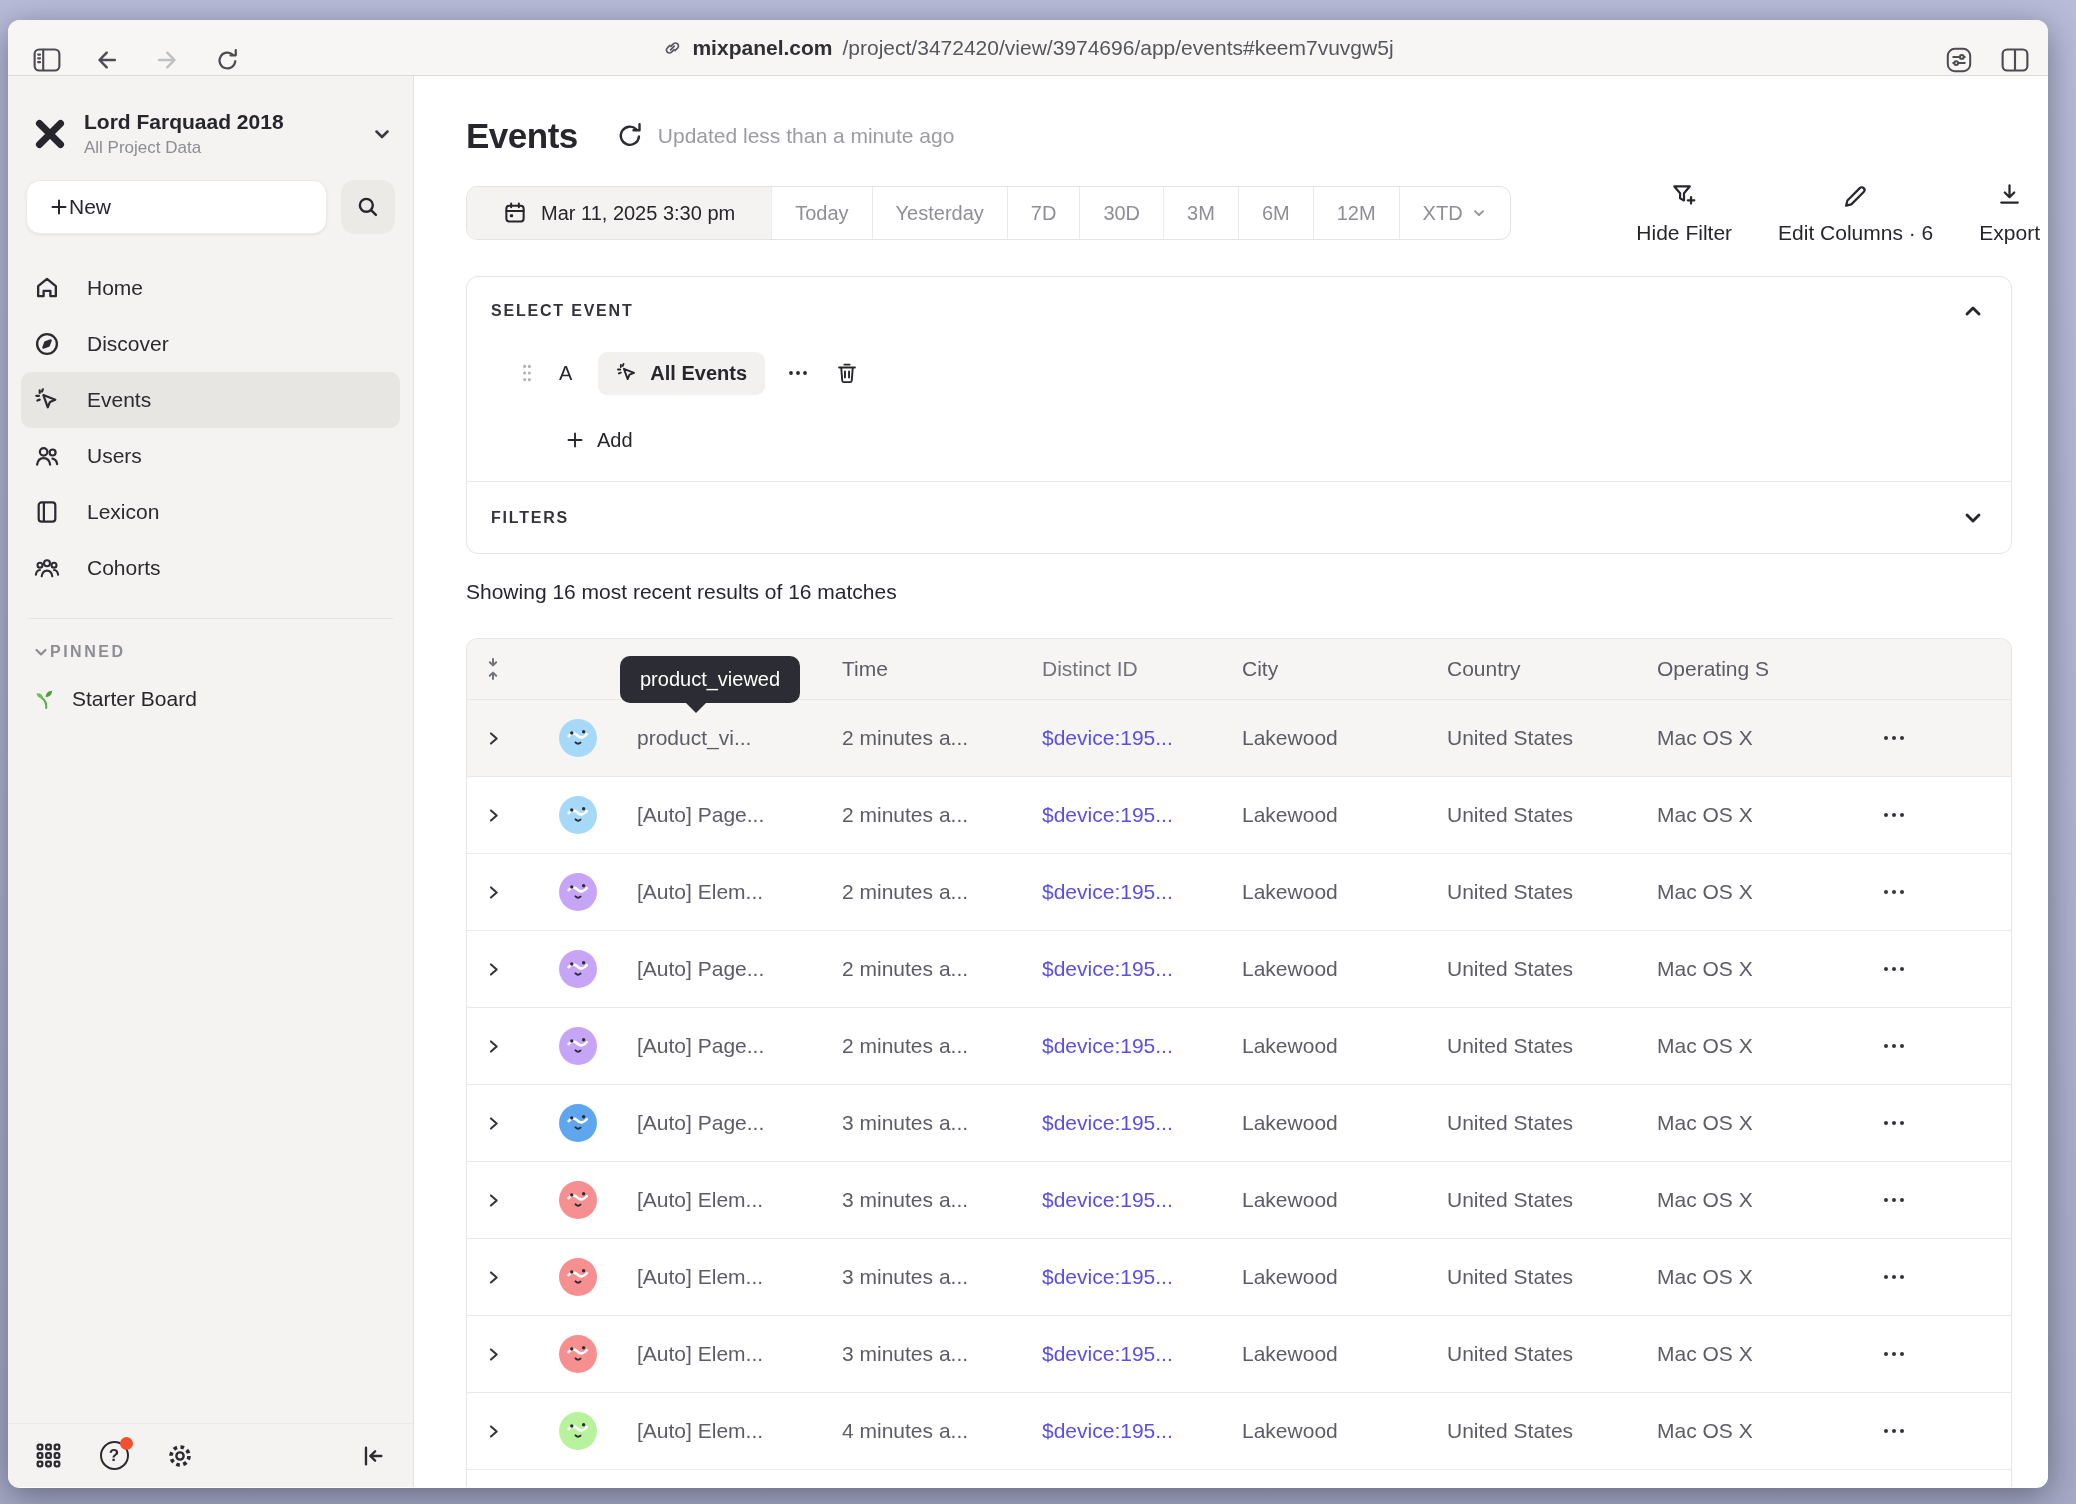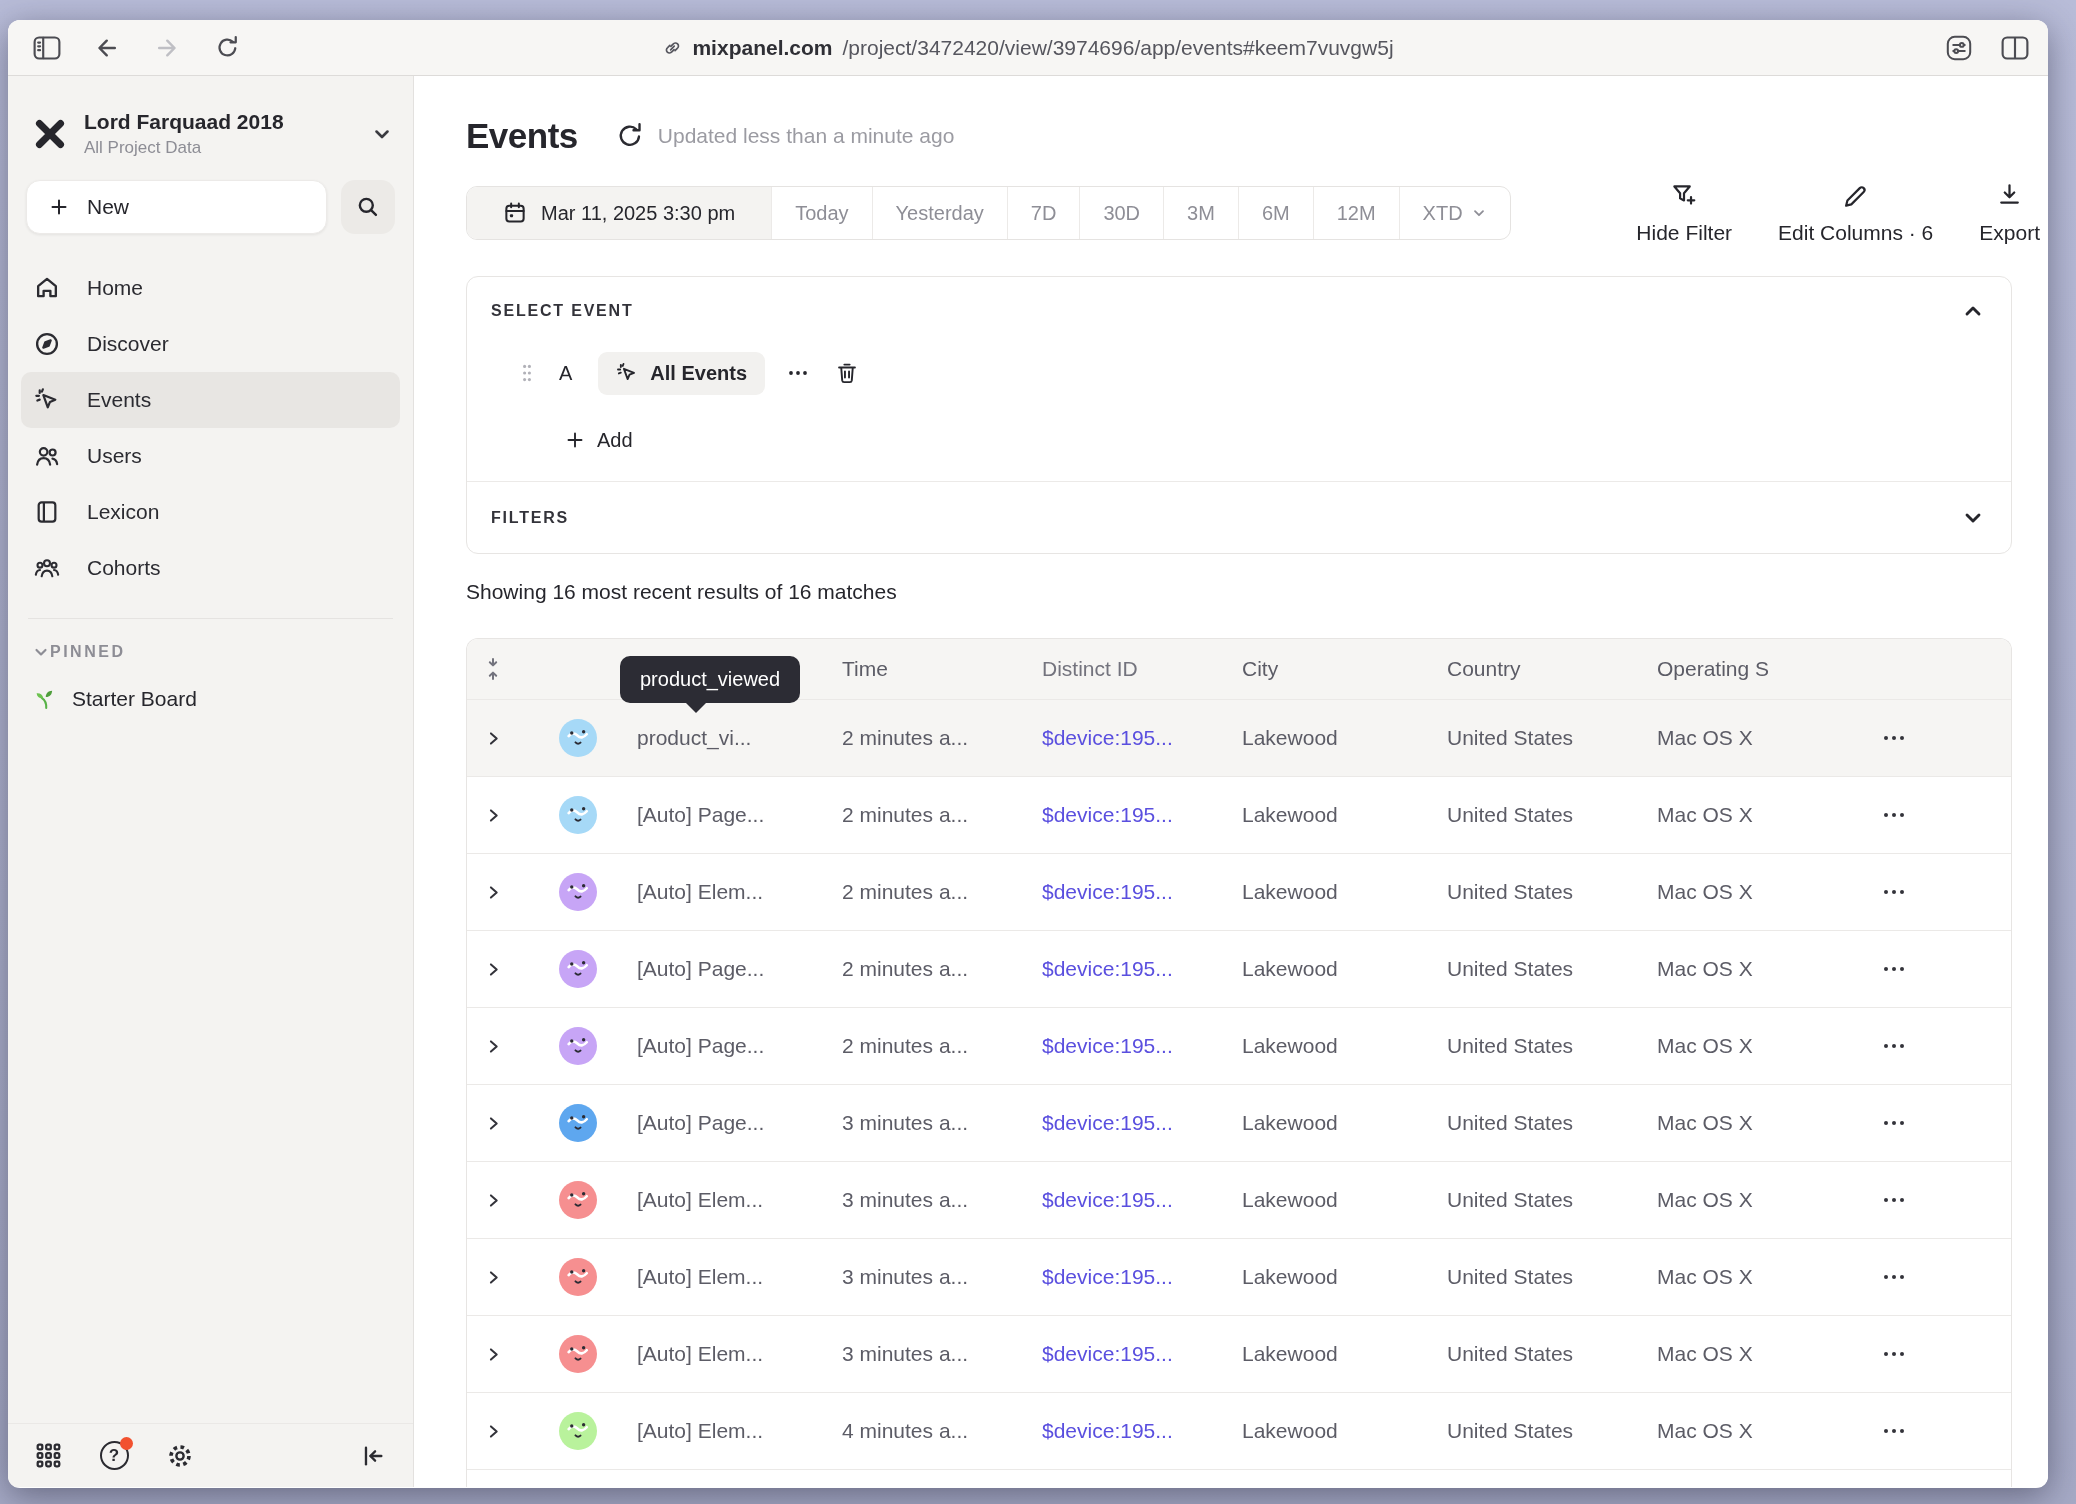--- a/index.html
+++ b/index.html
@@ -8,21 +8,21 @@
 
   .desktop { position:relative; width:2076px; height:1504px;
     background:linear-gradient(180deg,#b8bcd8 0%,#afb3cf 55%,#a6aac6 100%); }
 
   .window { position:absolute; left:8px; top:20px; width:2040px; height:1468px;
     background:#fff; border-radius:12px; overflow:hidden;
     box-shadow:0 8px 34px rgba(25,25,45,.45), 0 1px 0 rgba(255,255,255,.35) inset; }
 
   
   .toolbar { height:56px; background:#f7f6f4; border-bottom:1px solid #dddbd9;
-    display:flex; align-items:center; position:relative; padding:0 18px 0 24px; }
+    display:flex; align-items:flex-end; position:relative; padding:0 18px 0 24px; }
   .tb-group { display:flex; align-items:center; gap:30px; }
   .tb-btn { width:30px; height:30px; display:flex; align-items:center; justify-content:center; color:#4c4c52; }
   .tb-btn.disabled { color:#bfbfc4; }
   .url { position:absolute; left:50%; top:50%; transform:translate(-50%,-50%);
     display:flex; align-items:center; gap:10px; font-size:21px; white-space:nowrap; }
   .url .dom { color:#2f2f35; font-weight:700; }
   .url .path { color:#56565e; font-weight:400; }
   .tb-right { margin-left:auto; display:flex; align-items:center; gap:26px; color:#4c4c52; }
 
   
@@ -33,21 +33,21 @@
   
   .ws-row { display:flex; align-items:center; margin:34px 20px 0 22px; }
   .ws-logo { width:40px; height:44px; display:flex; align-items:center; justify-content:center; color:#26262c; }
   .ws-text { margin-left:14px; }
   .ws-name { font-size:21px; font-weight:700; color:#26262c; }
   .ws-sub { font-size:17px; color:#8d8d95; margin-top:4px; }
   .ws-chev { margin-left:auto; color:#3a3a40; }
 
   .new-row { display:flex; gap:14px; margin:22px 18px 0 18px; }
   .btn-new { flex:1; height:54px; background:#fff; border:1px solid #eceae8; border-radius:14px;
-    box-shadow:0 1px 3px rgba(0,0,0,.07); display:flex; align-items:center; gap:18px;
+    box-shadow:0 1px 3px rgba(0,0,0,.07); display:flex; align-items:center; 
     padding:0 22px; font-size:21px; font-weight:500; color:#26262c; cursor:pointer; }
   .btn-search { width:54px; height:54px; border-radius:14px; background:#eceae7;
     display:flex; align-items:center; justify-content:center; color:#26262c; cursor:pointer; }
 
   .nav { margin-top:26px; }
   .nav-item { display:flex; align-items:center; gap:26px; height:56px; margin:0 13px;
     padding-left:12px; border-radius:10px; font-size:21px; color:#2b2b31; cursor:pointer; }
   .nav-item.active { background:#e8e6e3; }
   .nav-ic { width:28px; height:28px; display:flex; align-items:center; justify-content:center; color:#2b2b31; }
 

